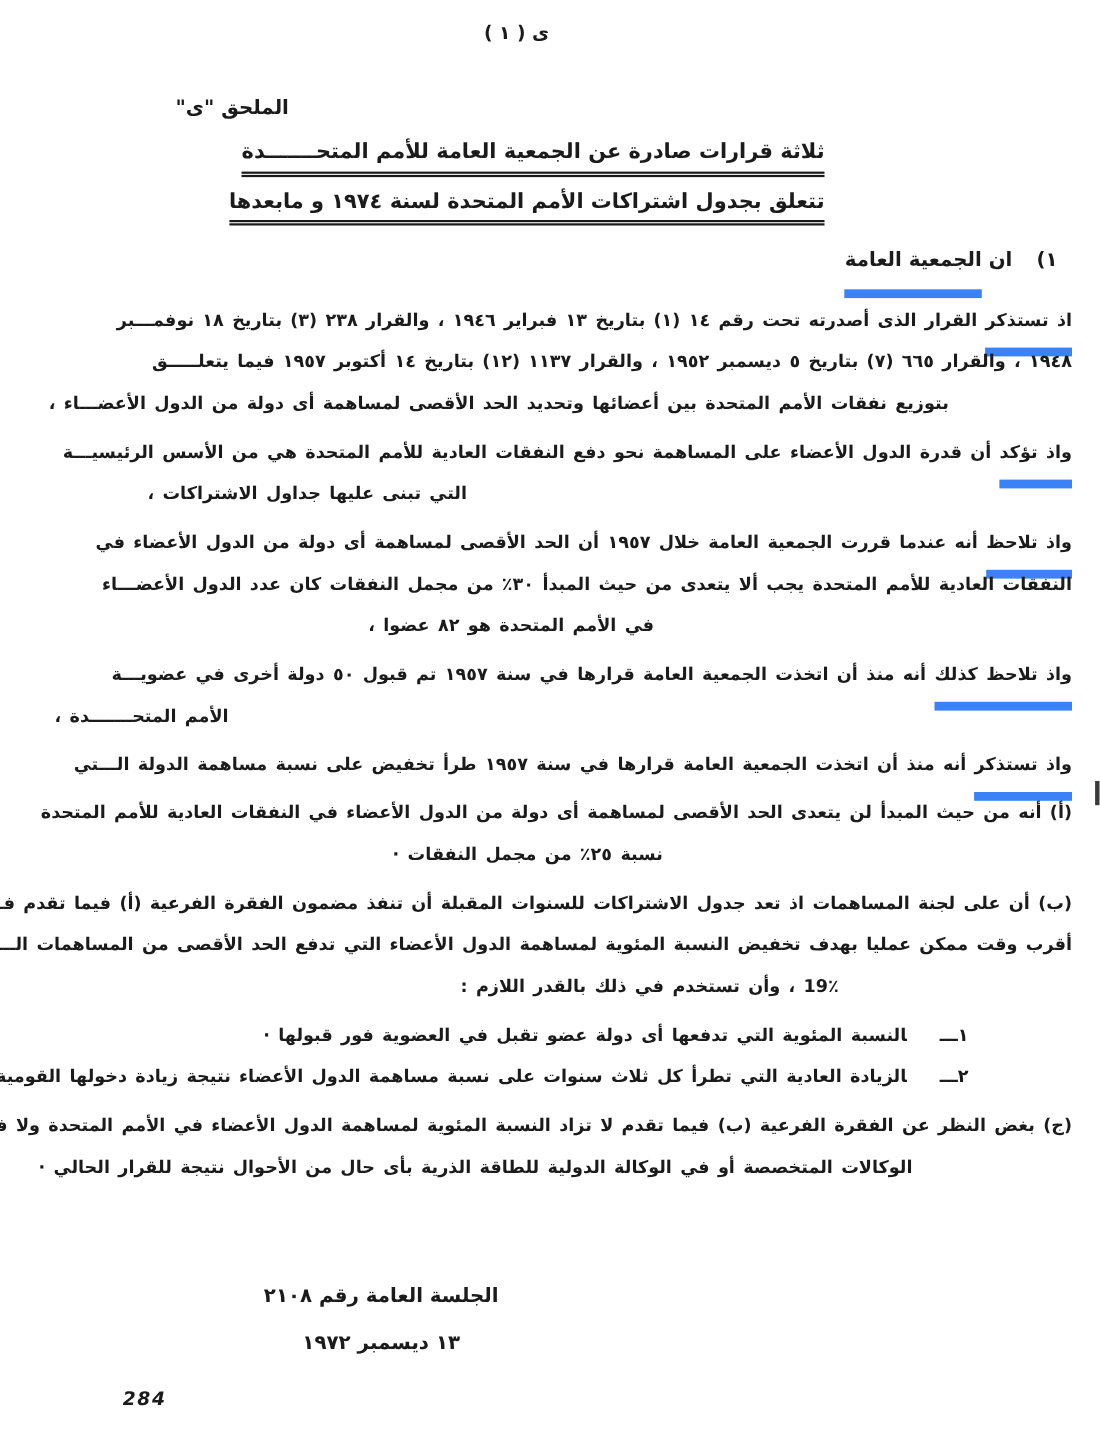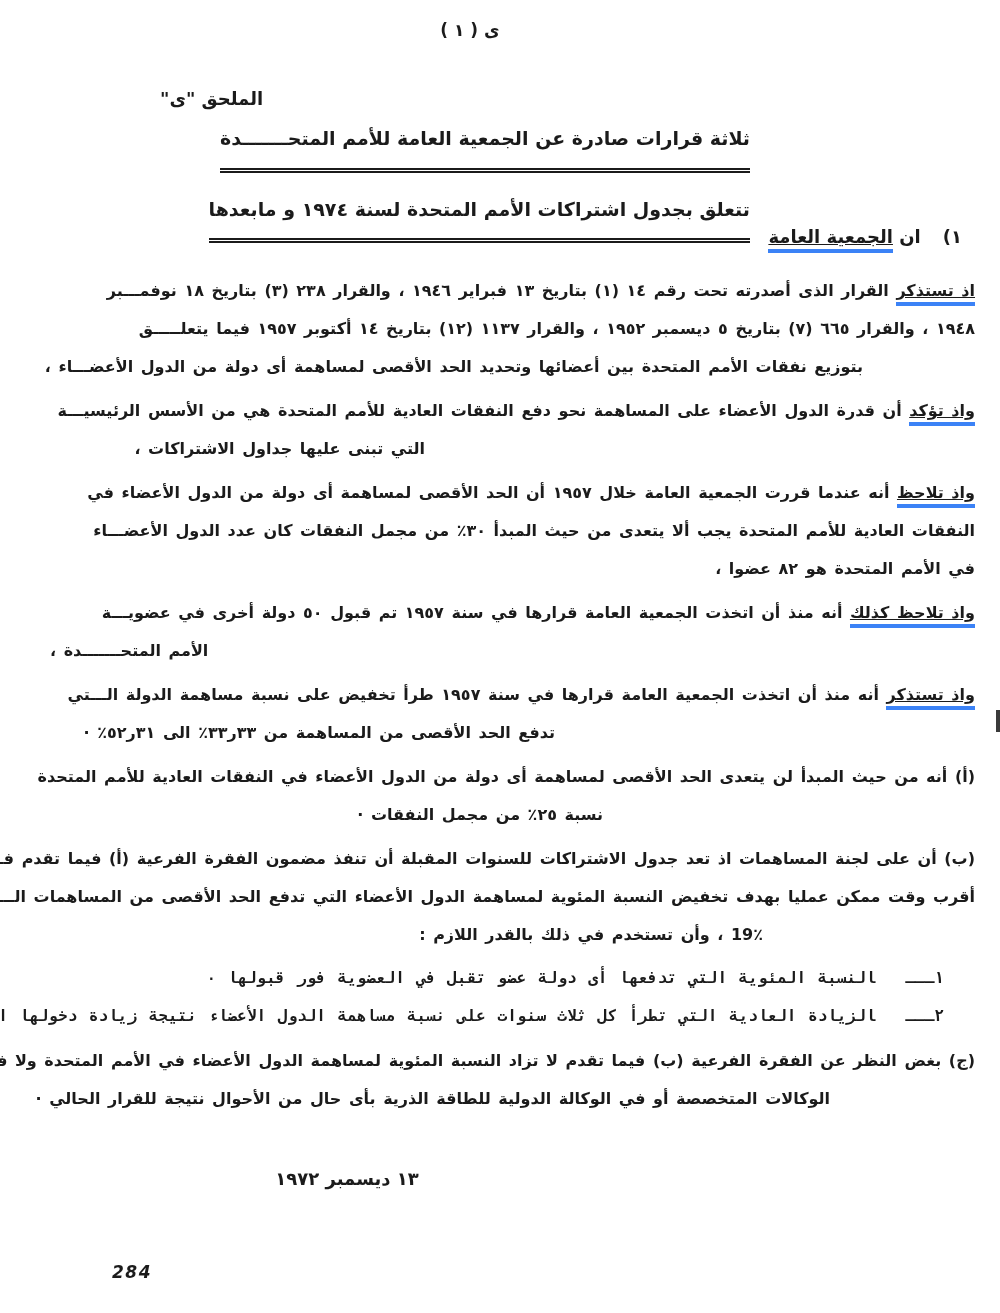--- a/index.html
+++ b/index.html
@@ -28,50 +28,49 @@
     font-size: 18px;
   }
   .doc-title {
     top: 126px; right: 250px; left: 240px;
     text-align: center; font-size: 19px;
   }
   .title-line {
     display: inline-block;
     white-space: nowrap;
     border-bottom: 5px double #1b1b1b;
-    padding-bottom: 16px;
-    margin-bottom: 24px;
+    padding-bottom: 4px;
+    margin-bottom: 10px;
     line-height: 1.35;
   }
   .opening {
     top: 226px; right: 38px;
     font-size: 18px; white-space: nowrap;
   }
   .res-num { margin-left: 22px; }
   .u {
-    border-bottom: 4px solid #3b82f6;
-    padding-bottom: 2px;
-    text-decoration: underline;
+    border-bottom: 8px solid #3b82f6;
+    padding-bottom: 16px;
   }
   .body-text {
     top: 272px; right: 25px; left: 25px;
     font-size: 16px; line-height: 38px;
     text-align: right; word-spacing: 2px;
   }
   .para { margin: 0 0 6px 0; padding: 0; }
   .line { display: block; white-space: nowrap; }
   .ind-sm   { margin-right: 112px; }
   .ind-p2   { margin-right: 550px; }
-  .ind-p3   { }
+  .ind-p3   { margin-right: 380px; }
   .left-edge { text-align: left; margin-left: 25px; }
   .ind-p5   { margin-right: 420px; }
   .ind-a2   { margin-right: 372px; }
   .ind-b3   { margin-right: 212px; }
   .ind-c2   { margin-right: 145px; }
-  .sub-item { margin-right: 31px; font-family: Liberation Mono, monospace; }
+  .sub-item { margin-right: 94px; }
   .sub-marker { margin-left: 30px; }
   .decides-line { display: block; margin-right: 112px; white-space: nowrap; }
 
   .doc-footer {
     top: 1158px; left: 222px; width: 250px;
     text-align: center; font-size: 18px; line-height: 42px;
   }
   .page-number {
     top: 1262px; left: 112px;
     font-size: 17px; letter-spacing: 1.5px;
@@ -119,21 +118,20 @@
       <span class="line ind-p3">في الأمم المتحدة هو ٨٢ عضوا ،</span>
     </p>
 
     <p class="para">
       <span class="line"><span class="u">واذ تلاحظ كذلك</span><span> أنه منذ أن اتخذت الجمعية العامة قرارها في سنة ١٩٥٧ تم قبول ٥٠ دولة أخرى في عضويـــة</span></span>
       <span class="line left-edge">الأمم المتحـــــــدة ،</span>
     </p>
 
     <p class="para">
       <span class="line"><span class="u">واذ تستذكر</span><span> أنه منذ أن اتخذت الجمعية العامة قرارها في سنة ١٩٥٧ طرأ تخفيض على نسبة مساهمة الدولة الـــتي</span></span>
-      <span class="line ind-p5">تدفع الحد الأقصى من المساهمة من ٣٣ر٣٣٪ الى ٣١ر٥٢٪ ·</span>
     </p>
 
 
     <p class="para">
       <span class="line">(أ) أنه من حيث المبدأ لن يتعدى الحد الأقصى لمساهمة أى دولة من الدول الأعضاء في النفقات العادية للأمم المتحدة</span>
       <span class="line ind-a2">نسبة ٢٥٪ من مجمل النفقات ·</span>
     </p>
 
     <p class="para">
       <span class="line">(ب) أن على لجنة المساهمات اذ تعد جدول الاشتراكات للسنوات المقبلة أن تنفذ مضمون الفقرة الفرعية (أ) فيما تقدم فـــي</span>
@@ -147,20 +145,21 @@
     </p>
 
     <p class="para">
       <span class="line">(ج) بغض النظر عن الفقرة الفرعية (ب) فيما تقدم لا تزاد النسبة المئوية لمساهمة الدول الأعضاء في الأمم المتحدة ولا فـــي</span>
       <span class="line ind-c2">الوكالات المتخصصة أو في الوكالة الدولية للطاقة الذرية بأى حال من الأحوال نتيجة للقرار الحالي ·</span>
     </p>
 
   </div>
 
   <div class="abs doc-footer">
+    <span class="line nowrap">الجلسة العامة رقم ٢١٠٨</span>
     <span class="line nowrap">١٣ ديسمبر ١٩٧٢</span>
   </div>
 
   <div class="abs page-number">284</div>
 
   <div class="abs scan-artifact"></div>
 
 </div>
 
 </body></html>

